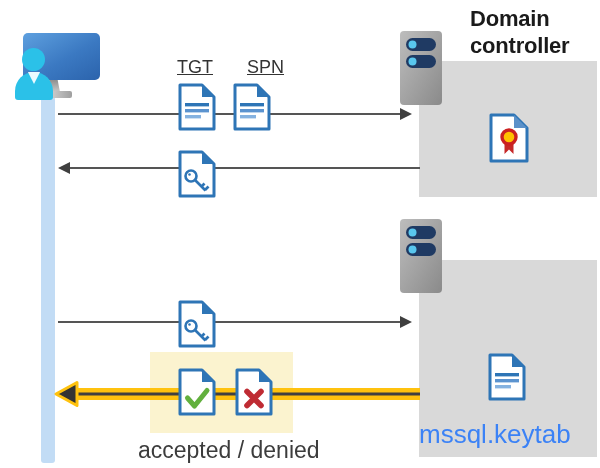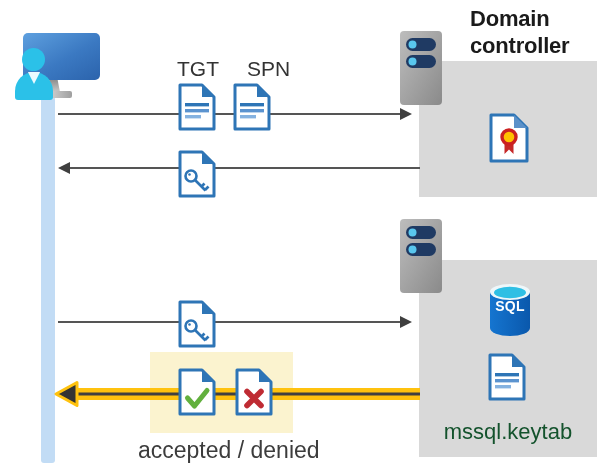--- a/index.html
+++ b/index.html
@@ -17,32 +17,33 @@
 
   
   .title {
     font-weight:bold;
     font-size:22px;
     color:#1a1a1a;
     line-height:1.22;
     letter-spacing:-0.2px;
   }
   .plain-label {
-    font-size:21px;
+    font-size:18px;
     color:#333333;
+    text-decoration:underline;
   }
   .accepted-label {
     font-size:23px;
     color:#3c3c3c;
     white-space:nowrap;
   }
   .keytab-label {
-    font-size:22px;
-    color:#14532d;
-    text-align:center;
+    font-size:26px;
+    color:#3b82f6;
+    text-align:left;
   }
 
   
   .gray-box { background:#d9d9d9; }
 
   
   .yellow-box { background:#fbf3cf; }
 
   
   .lifeline {
@@ -196,34 +197,20 @@
     <circle cx="12.5" cy="25.5" r="1.3" fill="#2e75b6"></circle>
   </svg>
 
   <svg class="abs" style="left:488px; top:112px;" width="42" height="52" viewBox="0 0 42 52">
     <path d="M3 3 H26 L39 16 V49 H3 Z" fill="#ffffff" stroke="#2e75b6" stroke-width="3" stroke-linejoin="round"></path>
     <path d="M26 3 V16 H39 Z" fill="#5b91c9"></path>
     <path d="M16.5 30 L16.5 42 L21 37.5 L25.5 42 L25.5 30 Z" fill="#c62828"></path>
     <circle cx="21" cy="25" r="7" fill="#ffc000" stroke="#cc2020" stroke-width="3.4"></circle>
   </svg>
 
-  <div class="abs" style="left:487px; top:281px; width:46px; height:58px;">
-    <svg width="46" height="58" viewBox="0 0 46 58">
-      <defs>
-        <linearGradient id="sqlg" x1="0" y1="0" x2="1" y2="0">
-          <stop offset="0" stop-color="#1575d0"></stop>
-            <stop offset="1" stop-color="#0a58ac"></stop>
-        </linearGradient>
-      </defs>
-      <path d="M3 11 V47 a20 8 0 0 0 40 0 V11 Z" fill="url(#sqlg)"></path>
-      <ellipse cx="23" cy="11" rx="20" ry="8" fill="#eef7fa"></ellipse>
-      <ellipse cx="23" cy="11.5" rx="16" ry="5.8" fill="#2fbfe4"></ellipse>
-    </svg>
-    <span class="sql-text">SQL</span>
-  </div>
 
   <svg class="abs" style="left:487px; top:352px;" width="40" height="50" viewBox="0 0 40 50">
     <path d="M3 3 H25 L37 15 V47 H3 Z" fill="#ffffff" stroke="#2e75b6" stroke-width="3" stroke-linejoin="round"></path>
     <path d="M25 3 V15 H37 Z" fill="#2e75b6"></path>
     <rect x="8" y="21" width="24" height="3.4" fill="#2e75b6"></rect>
     <rect x="8" y="27" width="24" height="3.4" fill="#5b93cf"></rect>
     <rect x="8" y="33" width="16" height="3.4" fill="#85b2e0"></rect>
   </svg>
 
   <svg class="abs" style="left:177px; top:367px;" width="40" height="50" viewBox="0 0 40 50">

